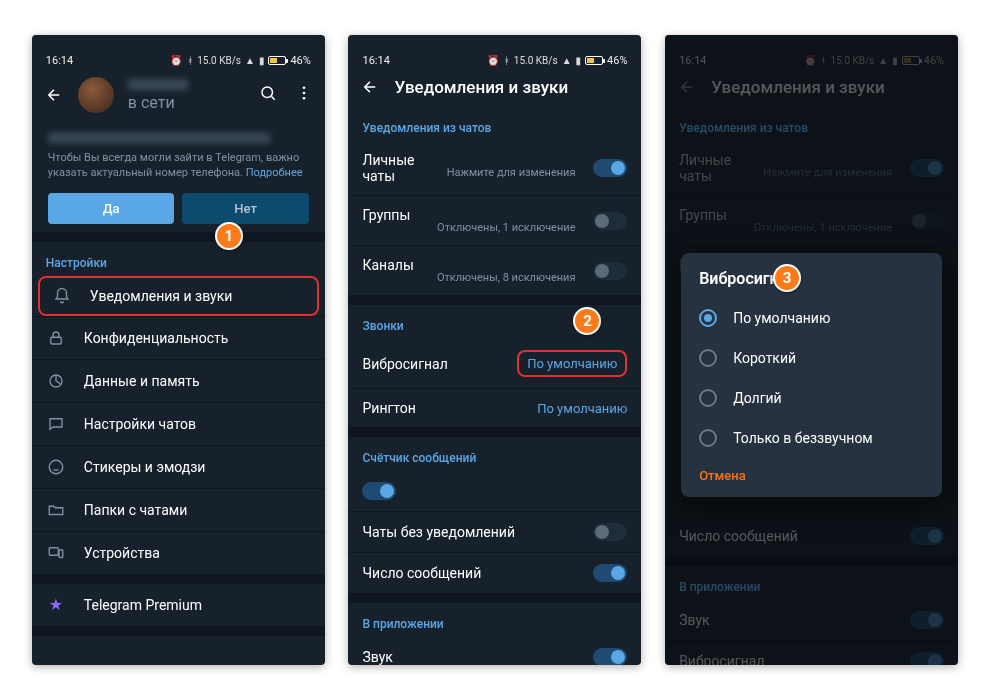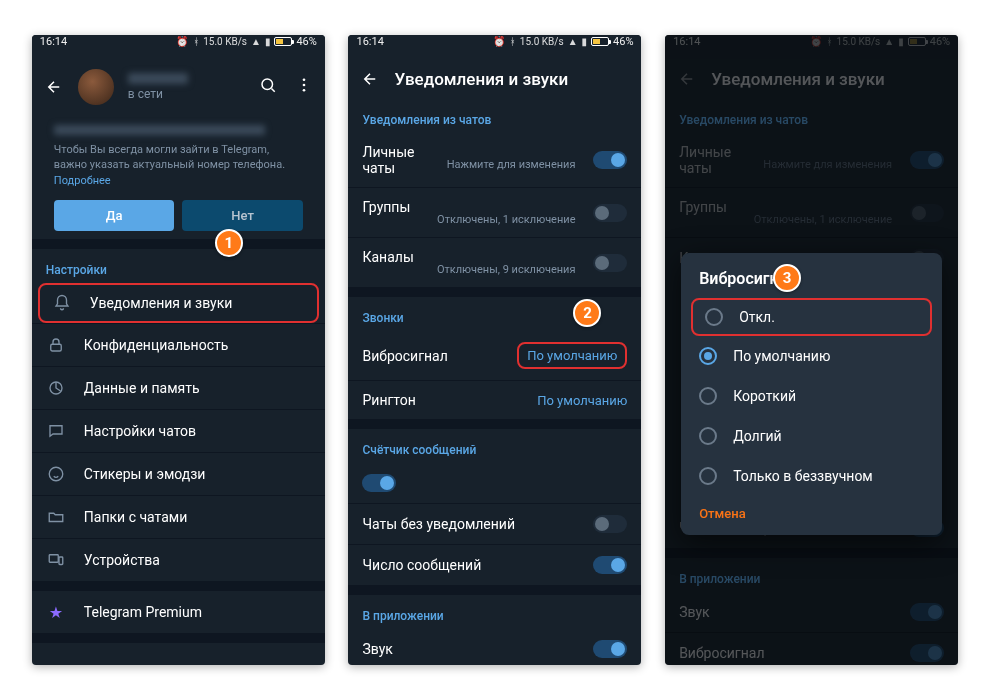--- a/index.html
+++ b/index.html
@@ -21,26 +21,27 @@
     box-shadow: 0 2px 10px rgba(0,0,0,0.3);
     overflow: hidden;
     position: relative;
     color: #fff;
     font-size: 13px;
   }
   
   .statusbar {
     height: 24px;
     display: flex;
-    align-items: flex-start;
+    align-items: flex-end;
     justify-content: space-between;
-    padding: 0 8px;
+    padding: 0 14px;
     font-size: 11px;
     color: #eee;
     background: #17212b;
+    margin-top: 8px;
   }
   .statusbar .right { display: flex; align-items: center; gap: 4px; }
   .stat-icon { font-size: 10px; opacity: .9; }
   .battery {
     width: 18px; height: 9px;
     border: 1px solid #fff; border-radius: 2px;
     position: relative; display:inline-block;
   }
   .battery::after {
     content:""; position:absolute; right:-3px; top:2px;
@@ -60,25 +61,25 @@
     color:#fff; font-size:20px;
   }
   .header-title { font-size:17px; font-weight:500; color:#fff; }
   .avatar {
     width:36px; height:36px; border-radius:50%;
     background: radial-gradient(circle at 40% 35%, #8b5a3c, #3a2518);
     flex-shrink:0;
   }
   .user-block { display:flex;flex-direction:column; flex:1;}
   .username { filter: blur(3px); background:#3b4a5a; width:60px; height:11px; border-radius:2px;}
-  .status { font-size:12px; color:#7f91a4; margin-top:3px;}
+  .status { font-size:16px; color:#7f91a4; margin-top:3px;}
   .header-icons { display:flex; gap:18px; color:#fff; font-size:17px;}
 
   
-  .banner { padding: 10px 22px 8px; font-size:11px;}
+  .banner { padding: 10px 16px 8px; font-size:11px;}
   .banner .blur-line {
     filter: blur(3px); background:#3b4a5a; height:10px; border-radius:2px; margin-bottom:7px;
   }
   .banner .desc { color:#7f91a4; line-height:1.4;}
   .link { color:#5aa7e6;}
   .banner-buttons { display:flex; gap:8px; margin-top:12px;}
   .btn {
     flex:1; background:#5aa7e6; color:#fff; text-align:center;
     padding:8px 0; border-radius:4px; font-size:13px; font-weight:500;
   }
@@ -345,21 +346,21 @@
       <span class="row-label">Группы</span>
       <span class="row-sublabel">Отключены, 1 исключение</span>
     </div>
     <span class="toggle">
         <span class="knob"></span>
       </span>
   </div>
   <div class="row">
     <div class="row-col">
       <span class="row-label">Каналы</span>
-      <span class="row-sublabel">Отключены, 9 исключения</span>
+      <span class="row-sublabel">Отключены, 8 исключения</span>
     </div>
     <span class="toggle">
         <span class="knob"></span>
       </span>
   </div>
 
   <div class="divider-thick"></div>
   <div style="position:relative;">
     <div class="section-title">Звонки</div>
     <div class="badge" style="top:2px; right:40px;">2</div>
@@ -479,24 +480,20 @@
 
   </div>
 
   <div class="overlay"></div>
 
   <div class="dialog">
     <div style="display:flex; align-items:center; position:relative;">
       <div class="dialog-title" style="flex:0 0 auto; overflow:hidden; white-space:nowrap; width:98px;">Вибросигнал</div>
       <div class="badge" style="position:relative; top:-6px; left:-6px; margin:0;">3</div>
     </div>
-    <div class="radio-row highlight-red" style="margin:0 10px; padding:8px 12px;">
-      <span class="radio"></span>
-      <span class="radio-label">Откл.</span>
-    </div>
     <div class="radio-row">
       <span class="radio selected"></span>
       <span class="radio-label">По умолчанию</span>
     </div>
     <div class="radio-row">
       <span class="radio"></span>
       <span class="radio-label">Короткий</span>
     </div>
     <div class="radio-row">
       <span class="radio"></span>

